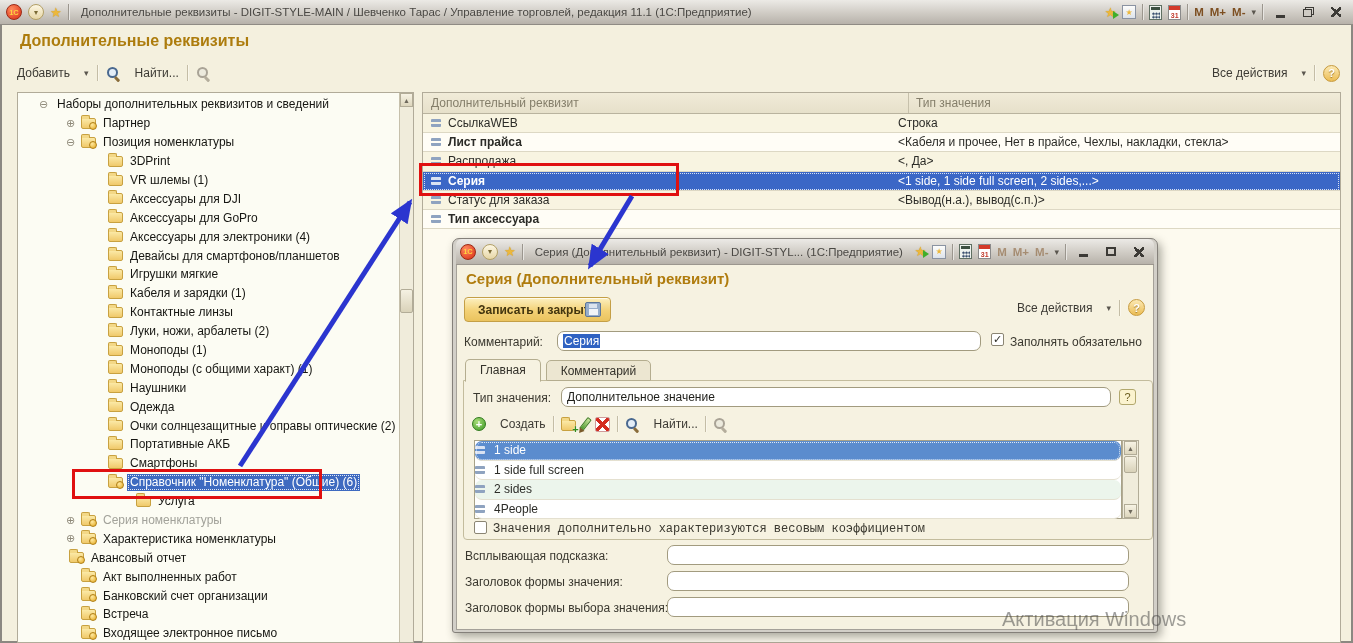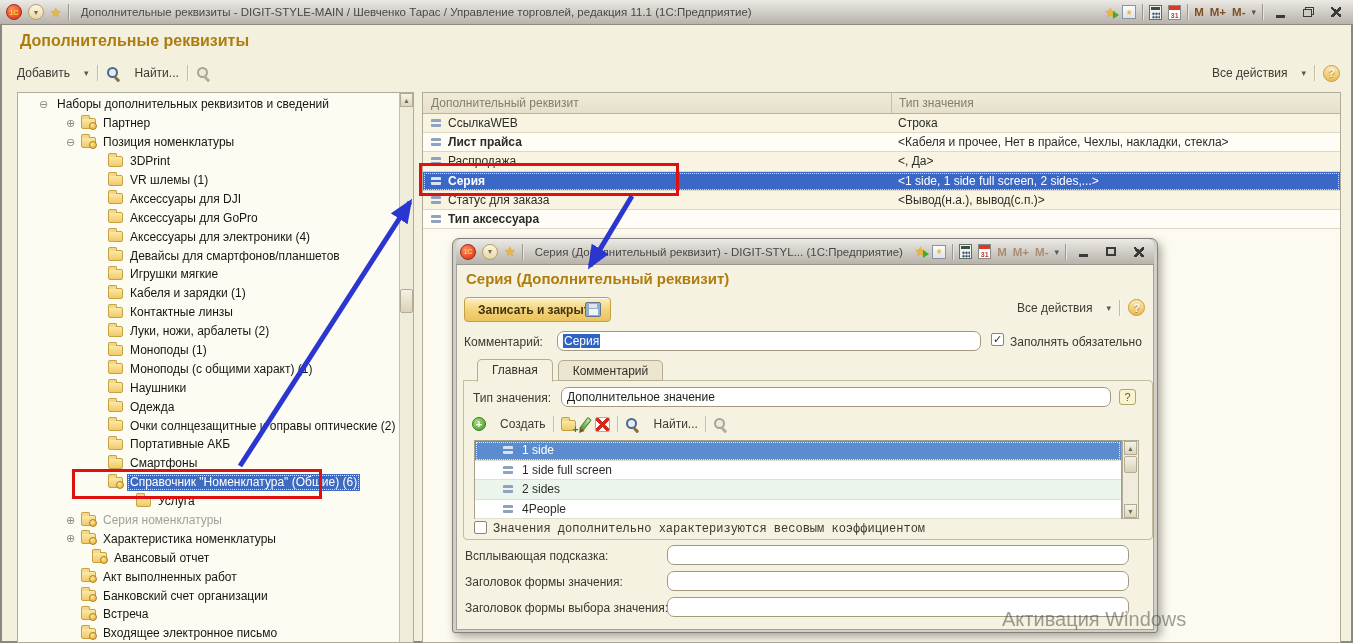--- a/index.html
+++ b/index.html
@@ -81,21 +81,21 @@
 
   
   .sbar { position:absolute; top:0; right:0; width:14px; bottom:0; background:#f0ecdb; border-left:1px solid #c6c0ab; }
   .sb-btn { position:absolute; left:0; width:13px; height:14px; background:linear-gradient(#f7f3e4,#ddd6bd);
     border:1px solid #b2ac97; color:#6e695c; font-size:7px; display:flex; align-items:center; justify-content:center; }
   .sb-thumb { position:absolute; left:0; width:13px; background:linear-gradient(#f5f1e2,#d9d2b9); border:1px solid #b2ac97; border-radius:2px; }
 
   
   .table-panel { position:absolute; left:422px; top:92px; width:919px; height:551px; background:#fdfaef;
     border:1px solid #b1ab99; }
-  .thead { display:flex; height:21px; background:linear-gradient(#f0ebd8,#e6e0ca); border-bottom:1px solid #b9b39e; color:#847e6a; }
+  .thead { display:flex; height:21px; background:linear-gradient(#f0ebd8,#e6e0ca); border-bottom:1px solid #b9b39e; color:#847e6a;gap:17px; }
   .th1 { width:468px; padding:3px 0 0 8px; }
   .th2 { flex:1; padding:3px 0 0 7px; border-left:1px solid #c6c0ab; }
   .trow { display:flex; height:19.2px; border-bottom:1px solid #ddd8c4; align-items:center; }
   .trow.odd  { background:#f8f4e1; }
   .trow.even { background:#fffdf6; }
   .trow.selrow { background:#3b67c6; color:#fff; outline:1px dotted rgba(255,255,255,.8); outline-offset:-2px; }
   .tc1 { width:468px; display:flex; align-items:center; gap:7px; padding-left:8px; overflow:hidden; white-space:nowrap; }
   .tc2 { flex:1; padding-left:7px; overflow:hidden; white-space:nowrap; }
   .eq { width:10px; height:8px; flex:0 0 10px; border-radius:1px;
     background:linear-gradient(#8fa3c0 0 3px, rgba(0,0,0,0) 3px 5px, #8fa3c0 5px 8px); }
@@ -119,21 +119,21 @@
   .floppy::after { content:""; position:absolute; left:3px; bottom:1px; width:9px; height:6px; background:#f2f5f9; }
   .dlg-actions { position:absolute; right:8px; top:34px; display:flex; align-items:center; gap:8px; }
 
   .flabel { position:absolute; color:#3a382f; }
   .inp { position:absolute; background:#fff; border:1px solid #a29b7f; border-radius:7px; height:20px;
     padding:2px 5px; color:#1d1d18; white-space:nowrap; overflow:hidden; }
   .selhl { background:#2f62c2; color:#fff; padding:0 1px; }
   .cb { position:absolute; width:13px; height:13px; background:#fff; border:1px solid #8b8573; border-radius:2px;
     font-size:11px; line-height:11px; text-align:center; color:#2e2e26; font-weight:bold; }
 
-  .tabs { position:absolute; left:20px; top:92px; display:flex; align-items:flex-end; height:24px; z-index:2;text-align:center; }
+  .tabs { position:absolute; left:8px; top:92px; display:flex; align-items:flex-end; height:24px; z-index:2;text-align:center; }
   .tab { padding:3px 14px 4px 14px; border:1px solid #b4ad8f; border-radius:5px 5px 0 0; margin-right:5px; color:#33312a; }
   .tab.active { background:#f6f2e1; border-bottom:1px solid #f6f2e1; position:relative; top:1px; font-weight:normal; }
   .tab.inactive { background:#ece6d1; height:21px; }
   .gpanel { position:absolute; left:6px; top:115px; width:690px; height:160px; border:1px solid #c3bc9d; border-radius:0 4px 4px 4px; }
 
   .qbtn { position:absolute; width:17px; height:16px; background:#fbf3cf; border:1px solid #b2a86e; border-radius:3px;
     color:#6b5d1f; font-size:11px; display:flex; align-items:center; justify-content:center; }
   .dtoolbar { position:absolute; left:8px; top:32px; height:22px; display:flex; align-items:center; gap:7px; color:#3c3a34; }
   .plus-ic { width:14px; height:14px; border-radius:50%; background:radial-gradient(circle at 35% 30%,#a8dc78,#3f9b26);
     border:1px solid #2f7a1c; color:#fff; font-size:11px; font-weight:bold; display:flex; align-items:center; justify-content:center; line-height:0; }
@@ -142,21 +142,21 @@
   .folder-plus::after { content:"+"; position:absolute; right:-4px; bottom:-5px; color:#2f8c1d; font-weight:bold; font-size:11px; text-shadow:0 0 2px #fff; }
   .pencil { position:relative; width:5px; height:14px; background:linear-gradient(#c8e59a,#4e9c2e); border:1px solid #3a7a20;
     border-radius:1px; transform:rotate(38deg); }
   .pencil::after { content:""; position:absolute; left:-1px; bottom:-5px; width:0; height:0;
     border-left:3.5px solid transparent; border-right:3.5px solid transparent; border-top:5px solid #7a5a2a; }
   .del-ic { width:15px; height:15px; background:#fff; border:1px solid #cf9a9a; border-radius:2px;
     background-image:linear-gradient(45deg,transparent 42%,#d42a1e 42% 58%,transparent 58%),
                      linear-gradient(-45deg,transparent 42%,#d42a1e 42% 58%,transparent 58%); }
 
   .vlist { position:absolute; left:10px; top:59px; width:648px; height:79px; background:#fff; border:1px solid #a8a288; }
-  .vrow { height:19.5px; display:flex; align-items:center; gap:9px; padding-left:28px; border-bottom:1px solid #e4e0d0; background:#fff; }
+  .vrow { height:19.5px; display:flex; align-items:center; gap:9px; border-bottom:1px solid #e4e0d0; background:#fff;border-radius:7px; }
   .vrow.tint { background:#ecf5ec; }
   .vrow.vsel { background:#5b8cce; color:#fff; outline:1px dotted rgba(255,255,255,.8); outline-offset:-2px; }
   .vrow.vsel .eq { background:linear-gradient(#d9e2f2 0 3px, rgba(0,0,0,0) 3px 5px, #d9e2f2 5px 8px); }
   .vsbar { position:absolute; left:658px; top:59px; width:17px; height:79px; background:#f0ecdb; border:1px solid #b2ac97; }
 
   
   .redbox { position:absolute; border:3px solid #e01010; z-index:100; pointer-events:none; }
   .arrows { position:absolute; left:0; top:0; z-index:100; pointer-events:none; }
   .watermark { position:absolute; left:1002px; top:608px; z-index:120; font-size:20px; color:#404040; opacity:.5; pointer-events:none; }
 </style>
@@ -334,21 +334,21 @@
         <div class="tree-row" style="padding-left: 45px;">
           <span class="exp">⊕</span>
           <span class="folder badge"></span>
           <span class="tlabel dis">Серия номенклатуры</span>
         </div>
         <div class="tree-row" style="padding-left: 45px;">
           <span class="exp">⊕</span>
           <span class="folder badge"></span>
           <span class="tlabel">Характеристика номенклатуры</span>
         </div>
-        <div class="tree-row" style="padding-left: 56px;">
+        <div class="tree-row" style="padding-left: 33px;">
           <span class="exp ph"></span>
           <span class="folder badge"></span>
           <span class="tlabel">Авансовый отчет</span>
         </div>
         <div class="tree-row" style="padding-left: 45px;">
           <span class="exp ph"></span>
           <span class="folder badge"></span>
           <span class="tlabel">Акт выполненных работ</span>
         </div>
         <div class="tree-row" style="padding-left: 45px;">

